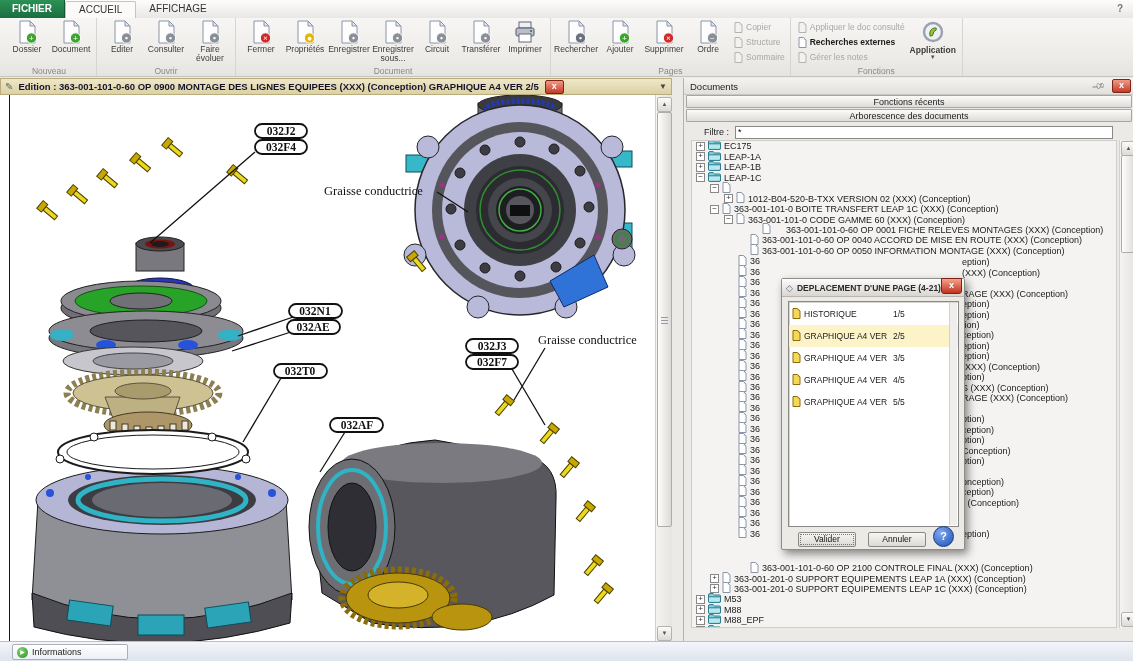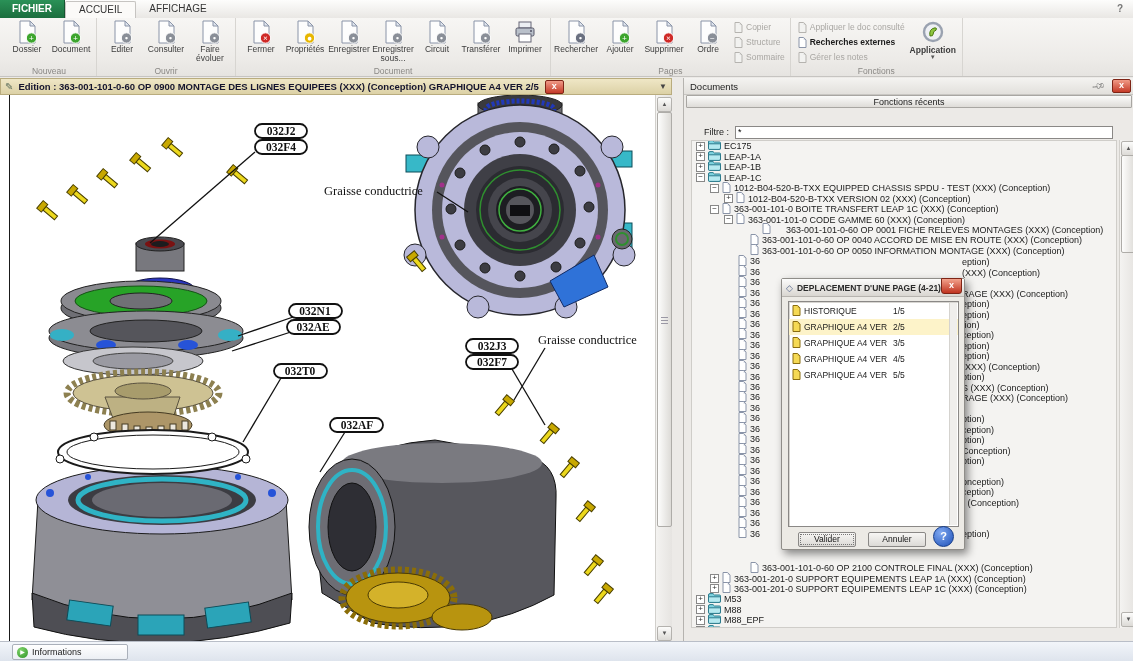--- a/index.html
+++ b/index.html
@@ -103,21 +103,21 @@
     box-shadow:3px 4px 9px rgba(0,0,0,.45);box-sizing:border-box;}
   #dlg-title{height:17px;display:flex;align-items:center;
     background:linear-gradient(#fcfcfb,#d9d6d1);border-bottom:1px solid #b7b4af;}
   #dlg-title .dico{color:#5a6a8e;font-size:9px;margin:0 4px;}
   #dlg-title .dcap{font-size:8.5px;font-weight:bold;color:#2a2a2a;flex:1;white-space:nowrap;}
   #dlg-close{margin-right:2px;margin-top:-4px;width:24px;height:14px;border-radius:0 0 3px 3px;
     background:linear-gradient(#f2a28c,#c0331f);border:1px solid #7e2416;color:#fff;
     font-size:9px;line-height:12px;text-align:center;font-weight:bold;}
   #dlg-list{position:absolute;left:6px;top:22px;width:171px;height:226px;background:#fff;
     border:1px solid #8a8886;box-shadow:inset 1px 1px 0 #d8d6d2;box-sizing:border-box;padding-top:1px;}
-  .drow{height:16px;display:flex;align-items:center;font-size:8.5px;color:#1a1a1a;padding:0 3px;}
+  .drow{height:22px;display:flex;align-items:center;font-size:8.5px;color:#1a1a1a;padding:0 3px;}
   .drow.sel{background:#fdf3c9;}
   .drow .dnm{flex:1;margin-left:3px;}
   .drow .dpg{width:62px;}
   #dlg-list .lsb{position:absolute;right:1px;top:1px;width:7px;height:222px;background:#efeeec;border-left:1px solid #d5d3cf;}
   .dlg-btn{position:absolute;width:58px;height:15px;box-sizing:border-box;
     background:linear-gradient(#f7f6f4,#dcdad6);border:1px solid #8a8886;border-radius:2px;
     font-size:8.5px;color:#111;text-align:center;line-height:13px;}
   #btn-ok{left:16px;top:253px;outline:1px dotted #777;outline-offset:-3px;}
   #btn-cancel{left:86px;top:253px;}
   #dlg-help{position:absolute;left:151px;top:247px;width:19px;height:19px;border-radius:50%;
@@ -599,20 +599,21 @@
   </div>
 </div>
 
 <div id="panel" class="abs">
   <div id="panel-header" class="abs">
     <span class="cap">Documents</span>
     <span class="pin">📌︎</span>
     <span class="closebox" style="margin-right:3px;">x</span>
   </div>
   <div class="abs bar-btn" style="top:17px;">Fonctions récents</div>
+  <div class="abs bar-btn" style="top:31px;">Arborescence des documents</div>
   <div id="filter-row" class="abs">
     <label>Filtre :</label>
     <input id="filter-input" value="*" style="">
   </div>
   <div id="tree-box" class="abs">
       <div class="trow" style="padding-left: 4px;">
         <div class="texp">+</div>
         <span class="ticon"><svg width="13" height="10" viewBox="0 0 13 10">
   <path d="M.5 2 Q.5 .6 2 .6 h3 L6.5 2 h5 q1 0 1 1 v5.4 q0 1 -1 1 h-10 Q.5 9.4 .5 8 z" fill="#7fd4e0" stroke="#2c7a8c"></path>
   <path d="M.5 3.8 h12 v4.2 q0 1.4 -1.4 1.4 H1.5 q-1 0 -1 -1 z" fill="#b5e9f0" stroke="#2c7a8c"></path>
@@ -642,21 +643,20 @@
   <path d="M.5 3.8 h12 v4.2 q0 1.4 -1.4 1.4 H1.5 q-1 0 -1 -1 z" fill="#b5e9f0" stroke="#2c7a8c"></path>
           </svg></span>
         <span class="tlab">LEAP-1C</span>
       </div>
       <div class="trow" style="padding-left: 18px;">
         <div class="texp">−</div>
         <span class="ticon"><svg width="9" height="11" viewBox="0 0 9 11">
   <path d="M1 .5 h4.6 L8 2.9 V10.5 H1 z" fill="#fff" stroke="#8a94a8"></path>
   <path d="M5.6 .5 L8 2.9 H5.6 z" fill="#8a94a8" opacity=".35"></path>
           </svg></span>
-        <span class="tlab">1012-B04-520-B-TXX EQUIPPED CHASSIS SPDU - TEST (XXX) (Conception)</span>
       </div>
       <div class="trow" style="padding-left: 32px;">
         <div class="texp">+</div>
         <span class="ticon"><svg width="9" height="11" viewBox="0 0 9 11">
   <path d="M1 .5 h4.6 L8 2.9 V10.5 H1 z" fill="#fff" stroke="#8a94a8"></path>
   <path d="M5.6 .5 L8 2.9 H5.6 z" fill="#8a94a8" opacity=".35"></path>
           </svg></span>
         <span class="tlab">1012-B04-520-B-TXX VERSION 02 (XXX) (Conception)</span>
       </div>
       <div class="trow" style="padding-left: 18px;">

